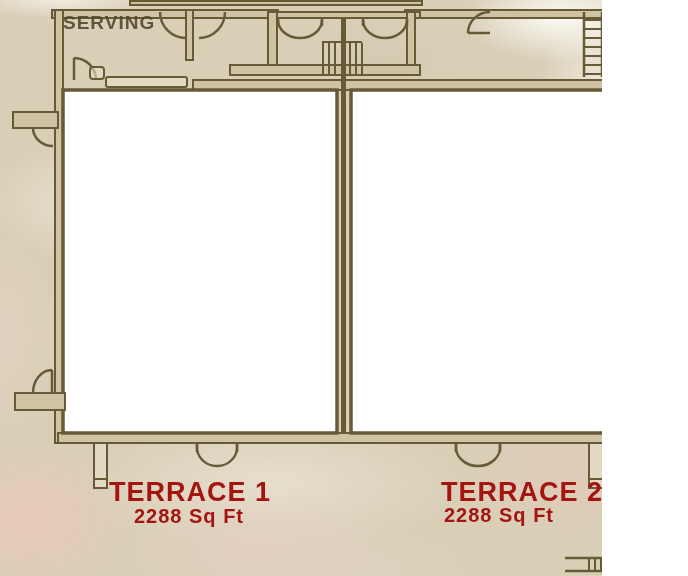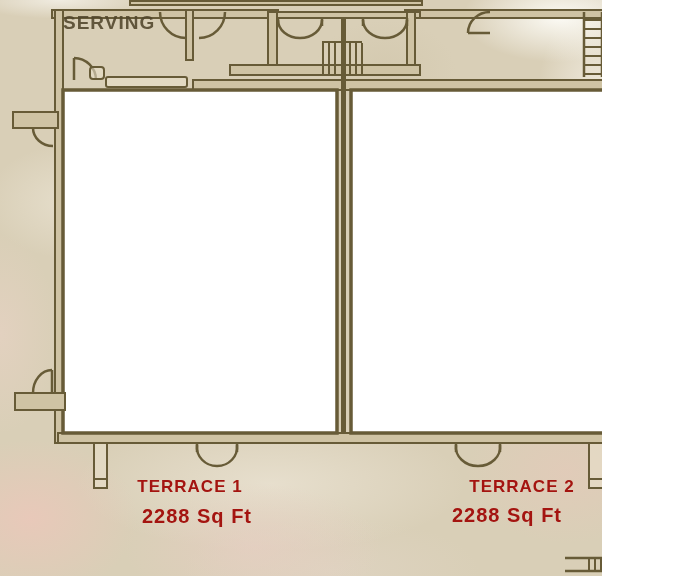--- a/index.html
+++ b/index.html
@@ -35,26 +35,26 @@
   .wall     {fill:var(--wall-fill);stroke:var(--wall);stroke-width:2;}
   .wall-solid{fill:var(--wall);stroke:none;}
   .room     {fill:var(--room-fill);stroke:var(--wall);stroke-width:3.5;}
   .thin     {fill:none;stroke:var(--wall);stroke-width:2.5;}
   .thin2    {fill:none;stroke:var(--wall);stroke-width:2;}
   .fixture  {fill:rgba(232,224,201,0.6);stroke:var(--wall);stroke-width:2;}
   .label{
     position:absolute;
     color:var(--label-red);
     font-weight:bold;
-    font-size:17px;
+    font-size:27px;
     letter-spacing:1px;
     white-space:nowrap;
     transform:translateX(-50%);
   }
-  .label.area{font-size:20px;margin-left:8px;}
+  .label.area{font-size:20px;}
   .kitchen-label{
     position:absolute;
     left:63px;top:12px;
     color:var(--kitchen-text);
     font-weight:bold;
     font-size:19px;
     line-height:21px;
     letter-spacing:1px;
     opacity:0.88;
     white-space:nowrap;

